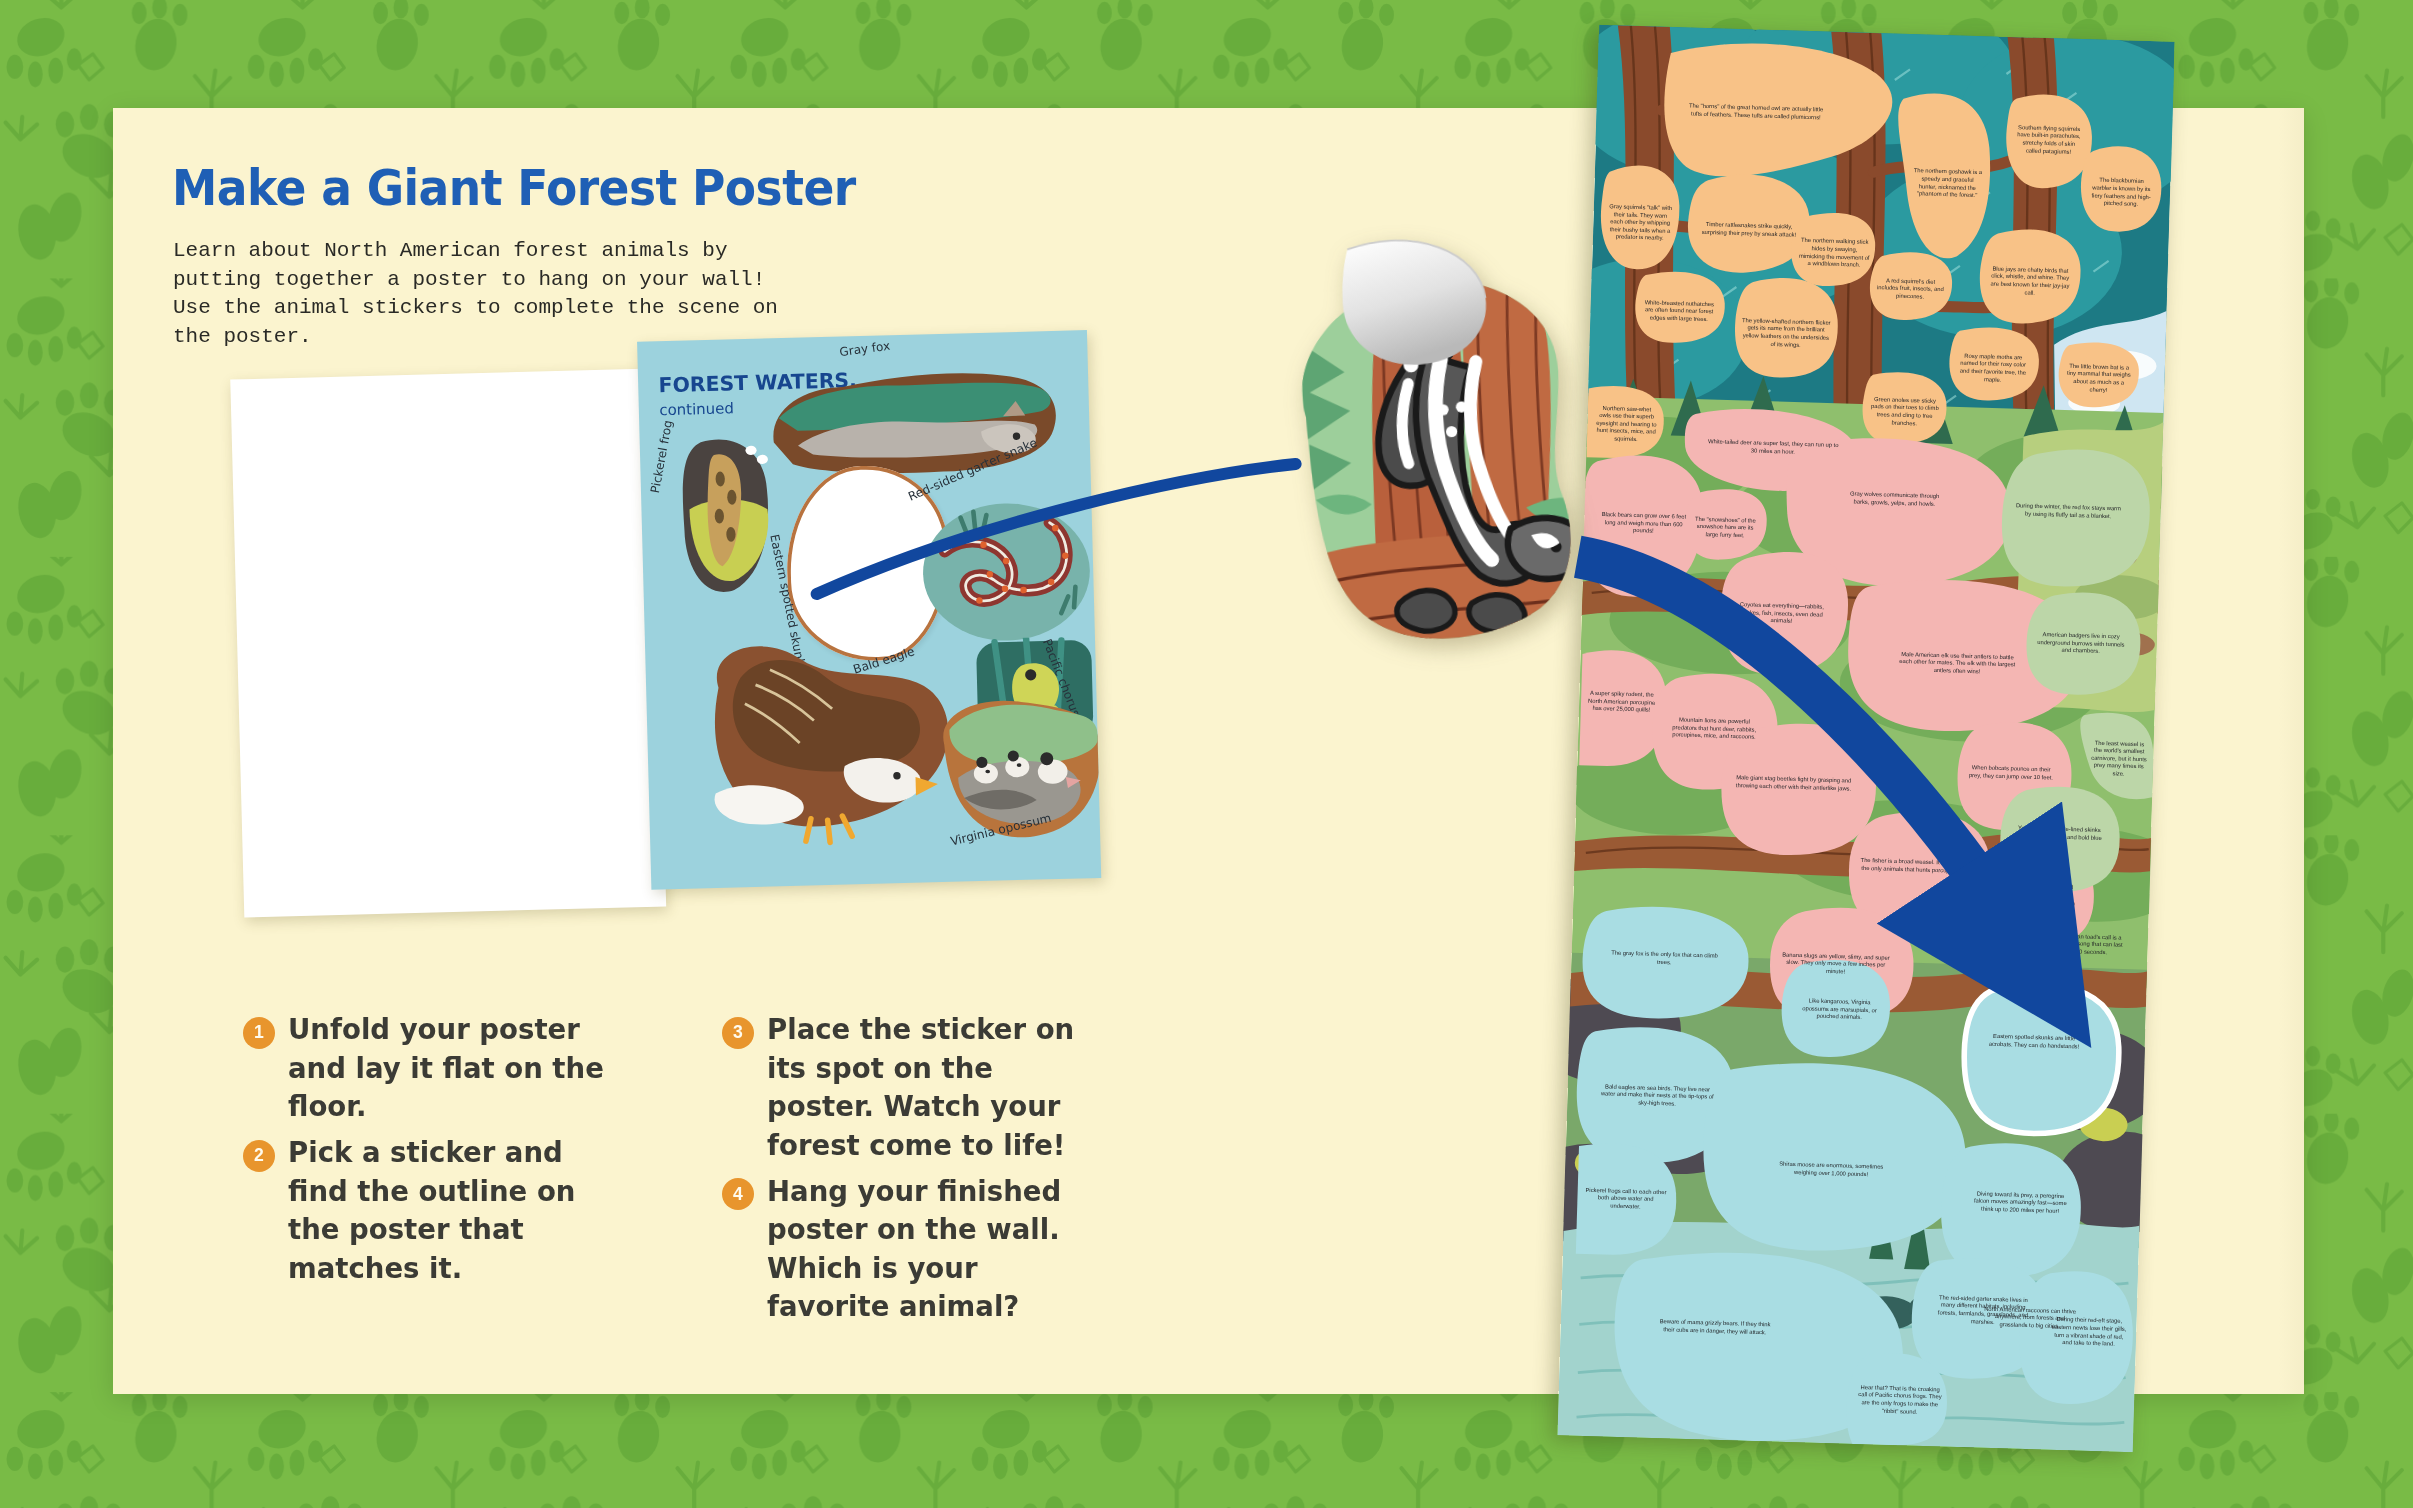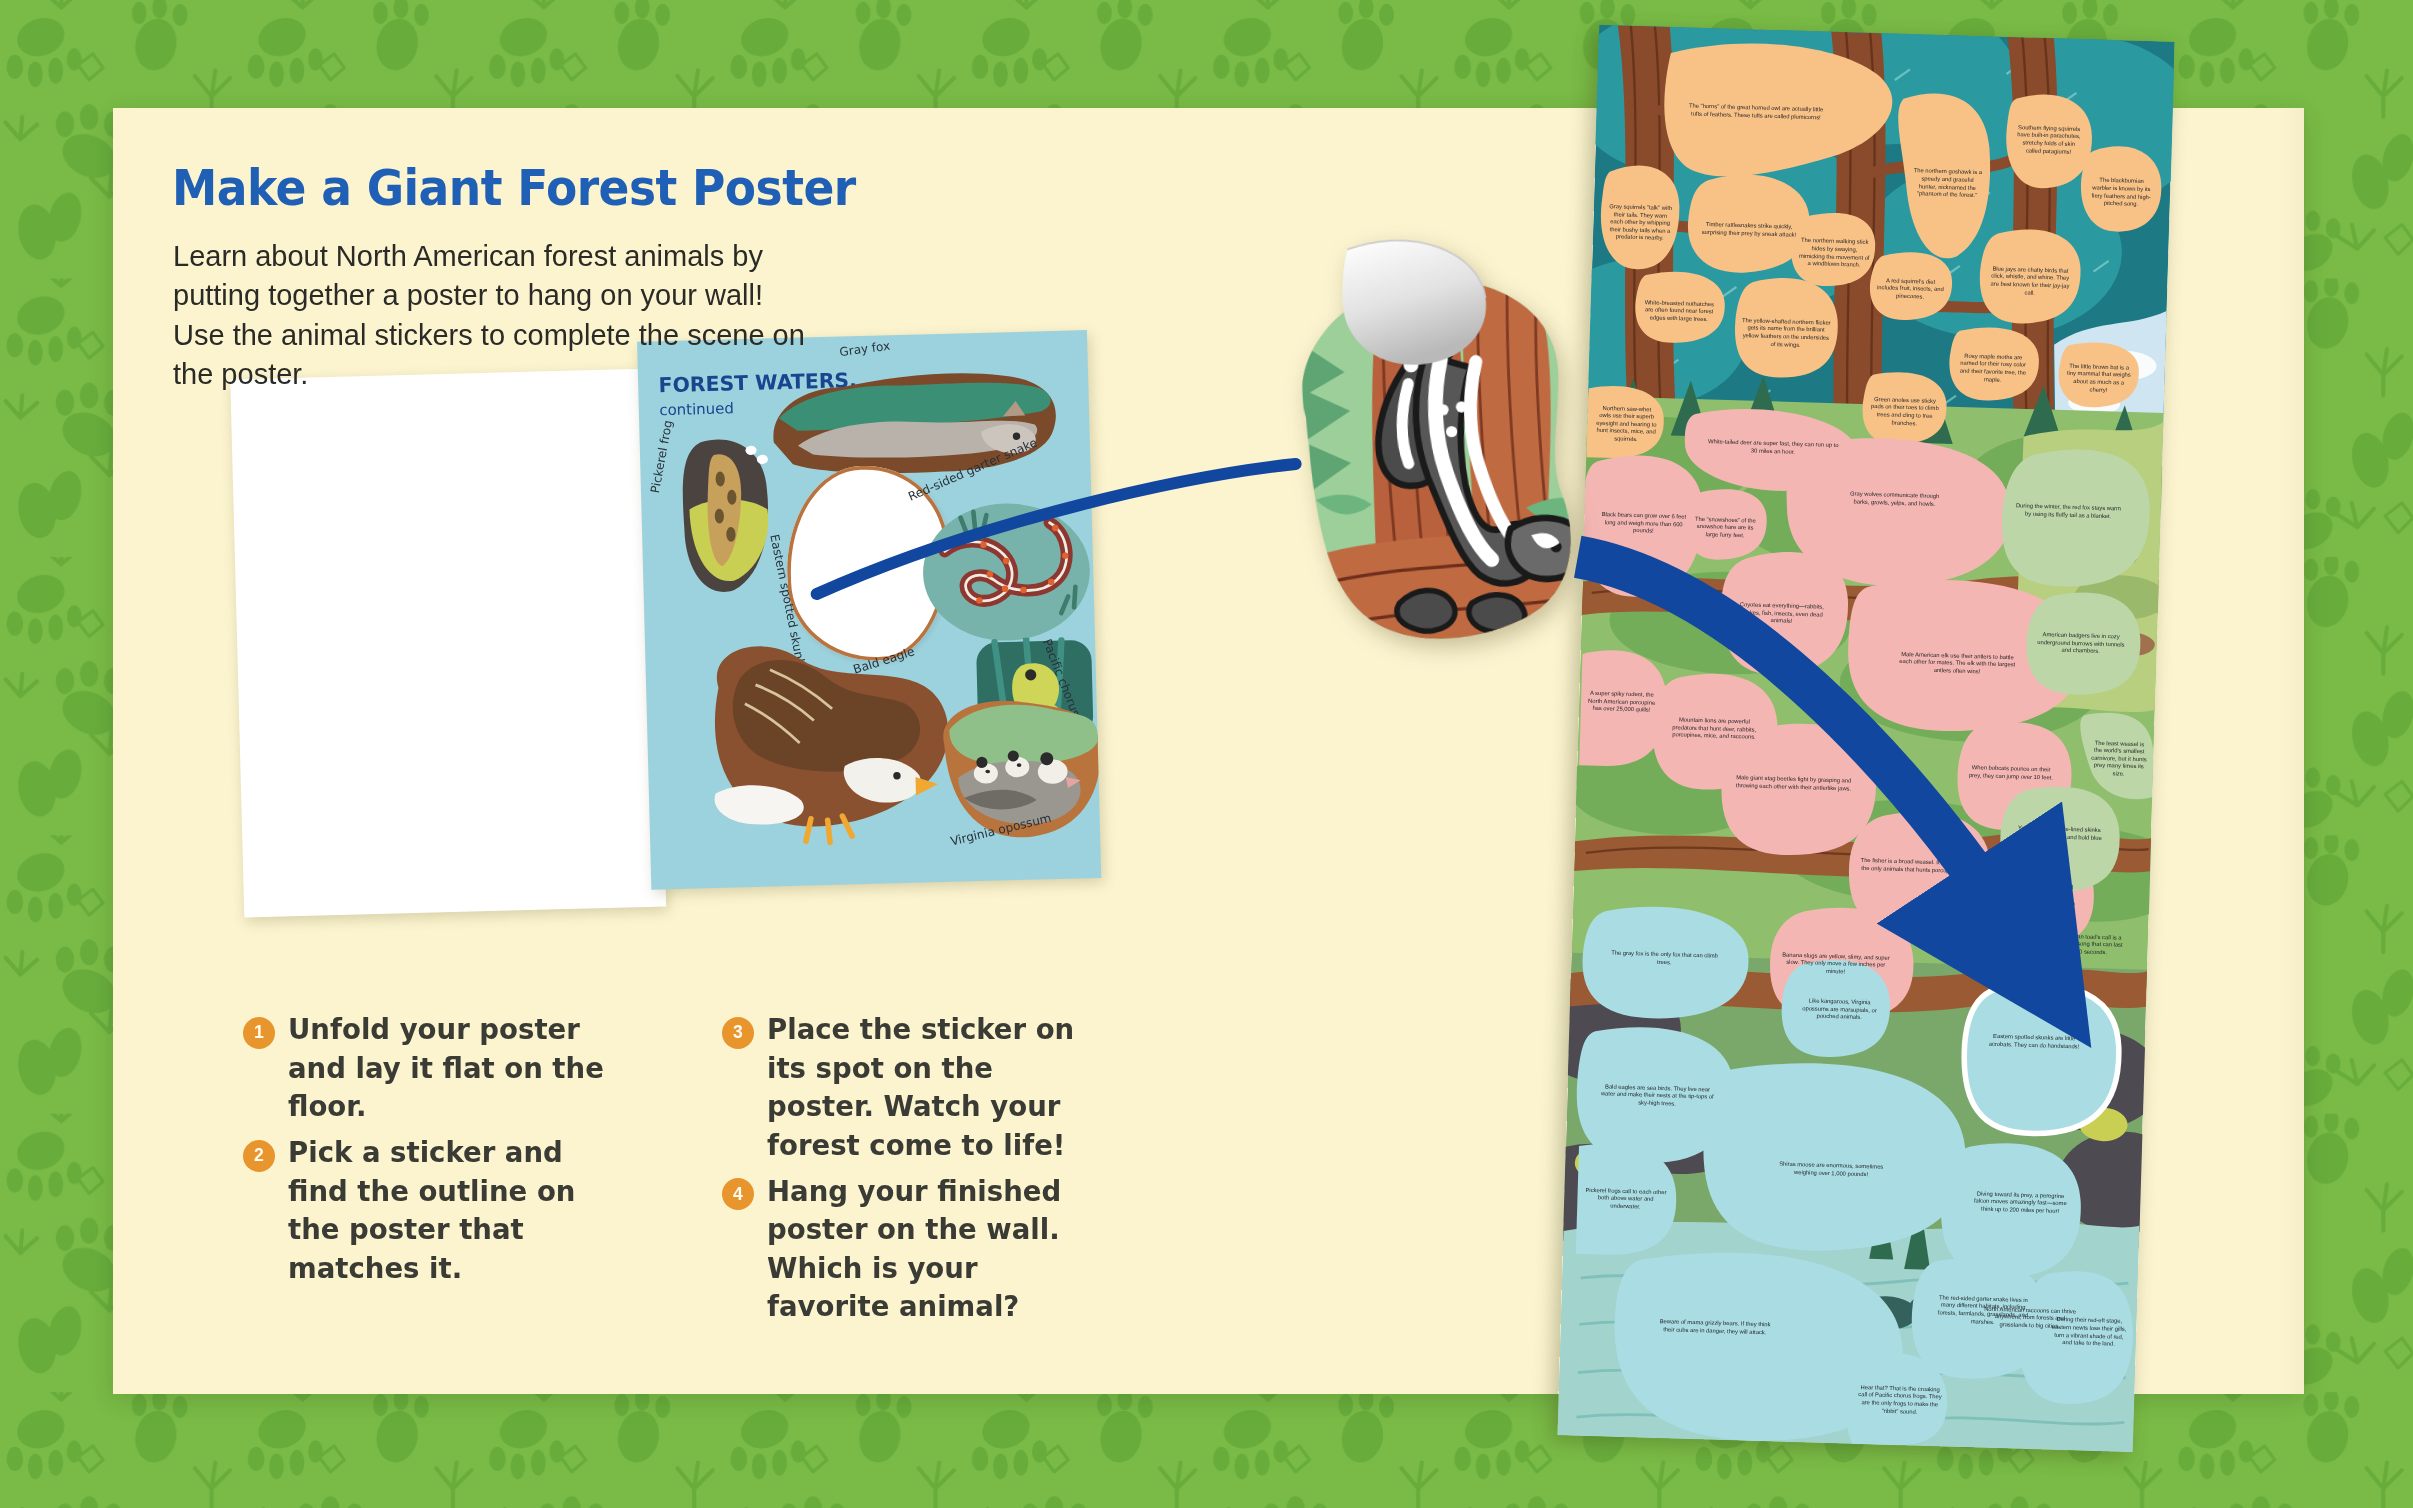--- a/index.html
+++ b/index.html
@@ -26,21 +26,21 @@
 
   
   #page-title{
     position:absolute; left:172px; top:160px; z-index:6;
     font-size:49px; font-weight:bold; color:#1f5fb5;
     letter-spacing:-0.6px; font-family:"DejaVu Sans", sans-serif;
     transform:scaleX(.93); transform-origin:left center;
   }
   #intro-paragraph{
     position:absolute; left:173px; top:237px; width:641px; z-index:6;
-    font-size:29px; line-height:1.36; color:#2a2a26;
+    font-size:21px; line-height:1.36; color:#2a2a26;font-family:Liberation Mono, monospace;
   }
 
   
   #steps{
     position:absolute; left:243px; top:1010px; z-index:6;
     display:flex; gap:100px;
   }
   .step-col{ display:flex; flex-direction:column; gap:7.4px; }
   .step{ display:flex; gap:13px; align-items:flex-start; }
   .step-num{

